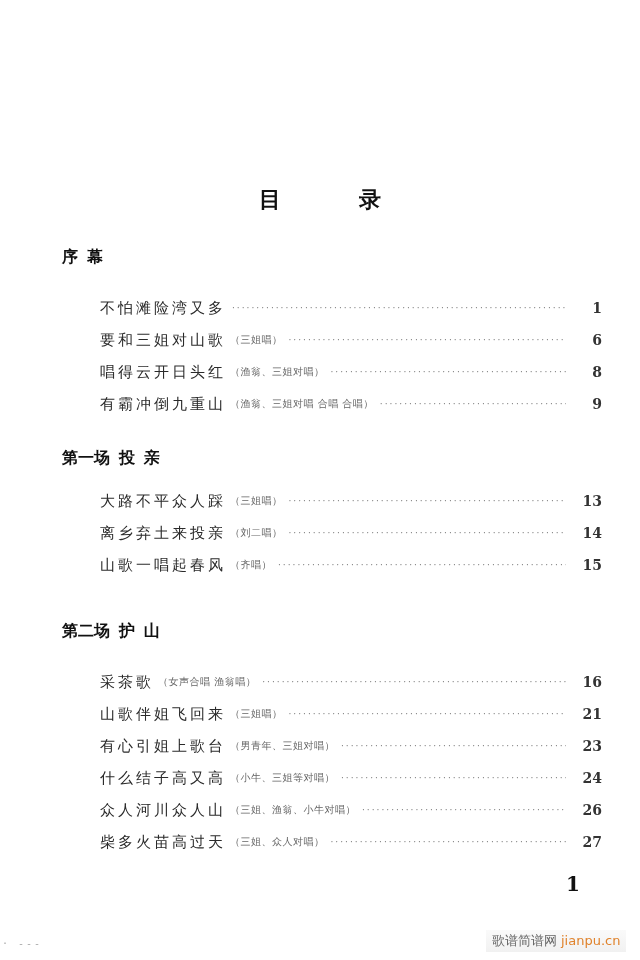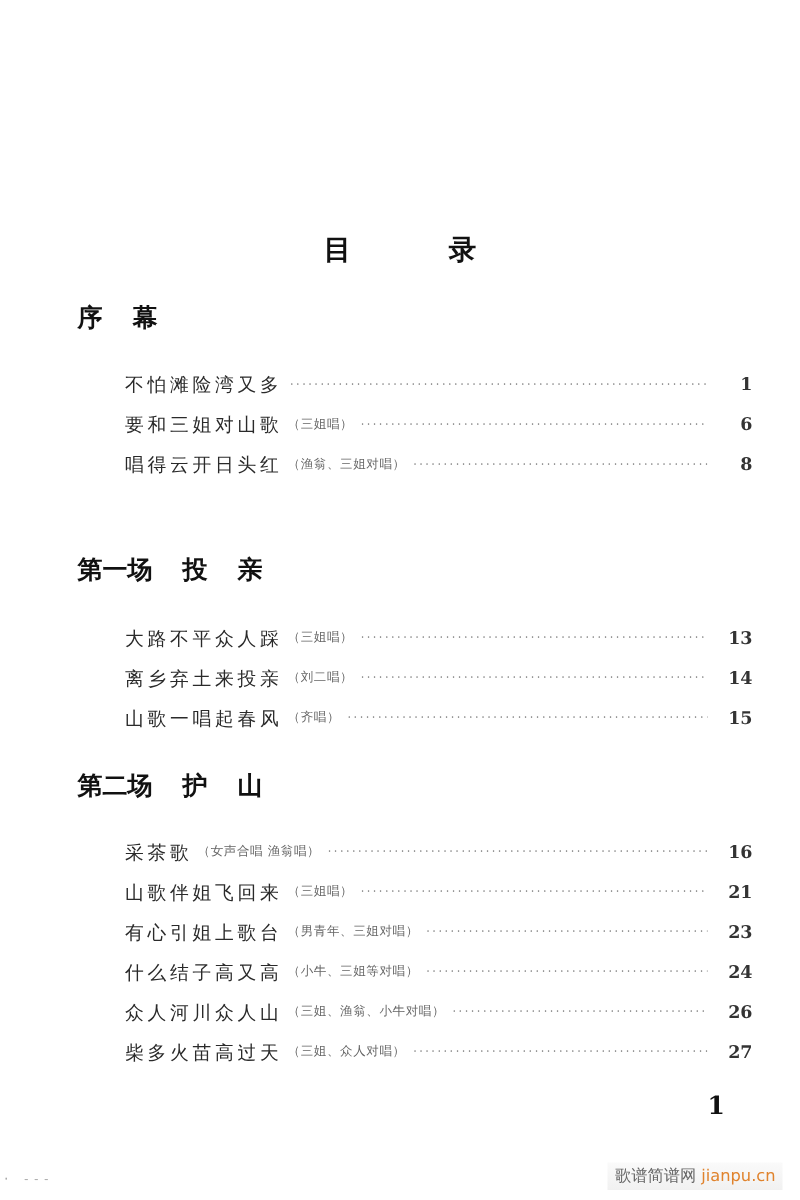--- a/index.html
+++ b/index.html
@@ -27,23 +27,23 @@
       color: #111;
     }
     .page-title span { display: inline-block; }
     .page-title .t1 { margin-right: 78px; }
     .section {
       position: absolute;
       left: 62px;
       width: 540px;
     }
     .section-heading {
-      font-family: Liberation Mono, monospace;
-      font-weight: bold;
-      font-size: 20px;
+      font-family: Liberation Sans, sans-serif;
+      font-weight: bold;
+      font-size: 16px;
       color: #111;
       height: 22px;
       line-height: 22px;
       white-space: pre;
     }
     .entries {
       margin-left: 38px;
     }
     .entry {
       display: flex;
@@ -136,26 +136,32 @@
       <span class="entry-note">（三姐唱）</span>
       <span class="entry-dots"></span>
       <span class="entry-page">6</span>
     </div>
     <div class="entry">
       <span class="entry-title">唱得云开日头红</span>
       <span class="entry-note">（渔翁、三姐对唱）</span>
       <span class="entry-dots"></span>
       <span class="entry-page">8</span>
     </div>
+    <div class="entry">
+      <span class="entry-title">有霸冲倒九重山</span>
+      <span class="entry-note">（渔翁、三姐对唱  合唱  合唱）</span>
+      <span class="entry-dots"></span>
+      <span class="entry-page">9</span>
+    </div>
   </div>
 </div>
 
 <div class="section" style="top:447px;">
   <div class="section-heading">第一场  投  亲</div>
-  <div class="entries" style="margin-top:26px;">
+  <div class="entries" style="margin-top:16px;">
     <div class="entry">
       <span class="entry-title">大路不平众人踩</span>
       <span class="entry-note">（三姐唱）</span>
       <span class="entry-dots"></span>
       <span class="entry-page">13</span>
     </div>
     <div class="entry">
       <span class="entry-title">离乡弃土来投亲</span>
       <span class="entry-note">（刘二唱）</span>
       <span class="entry-dots"></span>

